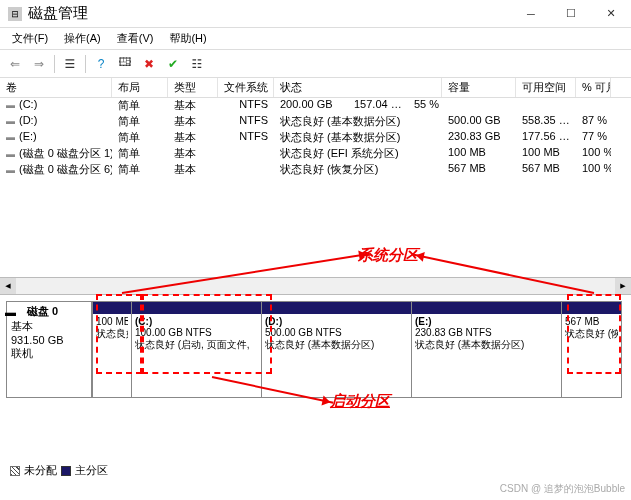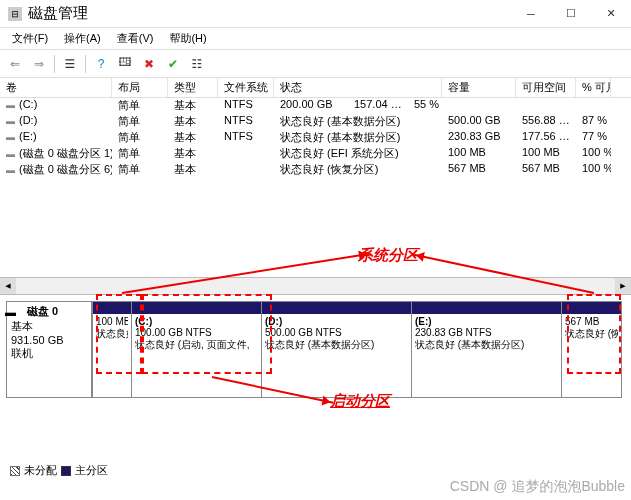--- a/index.html
+++ b/index.html
@@ -22,21 +22,21 @@
 .toolbar .tb-sep { width: 1px; height: 18px; background: #ccc; margin: 0 2px; }
 .toolbar .active { color: #333; }
 
 
 .vlist { height: 200px; overflow: auto; border-bottom: 1px solid #bbb; position: relative; }
 .vheader { display: flex; background: #fff; border-bottom: 1px solid #ddd; height: 20px; position: sticky; top: 0; }
 .vheader div { padding: 2px 6px; font-size: 11px; border-right: 1px solid #e4e4e4; white-space: nowrap; overflow: hidden; }
 .c-vol { width: 112px; }
 .c-layout { width: 56px; }
 .c-type { width: 50px; }
-.c-fs { width: 56px; }
+.c-fs { width: 56px; text-align: right; }
 .c-stat { width: 168px; }
 .c-cap { width: 74px; }
 .c-free { width: 60px; }
 .c-pct { width: 35px; }
 .vrow { display: flex; height: 16px; font-size: 11px; }
 .vrow div { padding: 0 6px; white-space: nowrap; overflow: hidden; }
 .vrow .c-vol::before { content: "▬"; color: #888; font-size: 9px; margin-right: 4px; }
 
 
 .hscroll { height: 16px; background: #f0f0f0; display: flex; align-items: center; }
@@ -62,21 +62,21 @@
 .legend .unalloc { background: repeating-linear-gradient(45deg,#000,#000 1px,#fff 1px,#fff 3px); opacity:.7; }
 .legend .primary { background: #1b1766; }
 
 
 .annot { position: absolute; color: #e00; font-weight: bold; font-size: 15px; pointer-events: none; font-style: italic; }
 .dashbox { position: absolute; border: 2px dashed #f00; pointer-events: none; }
 .arrow-line { position: absolute; background: #e00; height: 2px; transform-origin: left center; pointer-events: none; }
 .arrow-line::after { content: ""; position: absolute; right: -2px; top: -4px; border: 5px solid transparent; border-left: 8px solid #e00; }
 
 
-.watermark { position: absolute; right: 6px; bottom: 4px; font-size: 14px; color: #aaa; }
+.watermark { position: absolute; right: 6px; bottom: 4px; font-size: 10px; color: #aaa; }
 </style>
 </head>
 <body>
 
 <div class="titlebar">
   <span class="tb-icon">⊟</span>
   <span class="title">磁盘管理</span>
   <div class="winctrl">
     <div>─</div>
     <div>☐</div>
@@ -125,21 +125,21 @@
         <div class="c-free">157.04 …</div>
         <div class="c-pct">55 %</div>
       </div>
       <div class="vrow">
         <div class="c-vol">(D:)</div>
         <div class="c-layout">简单</div>
         <div class="c-type">基本</div>
         <div class="c-fs">NTFS</div>
         <div class="c-stat">状态良好 (基本数据分区)</div>
         <div class="c-cap">500.00 GB</div>
-        <div class="c-free">556.88 …</div>
+        <div class="c-free">558.35 …</div>
         <div class="c-pct">87 %</div>
       </div>
       <div class="vrow">
         <div class="c-vol">(E:)</div>
         <div class="c-layout">简单</div>
         <div class="c-type">基本</div>
         <div class="c-fs">NTFS</div>
         <div class="c-stat">状态良好 (基本数据分区)</div>
         <div class="c-cap">230.83 GB</div>
         <div class="c-free">177.56 …</div>

